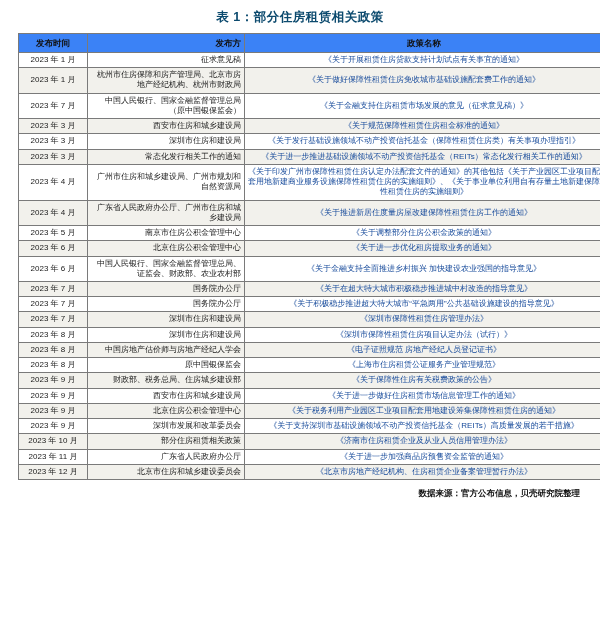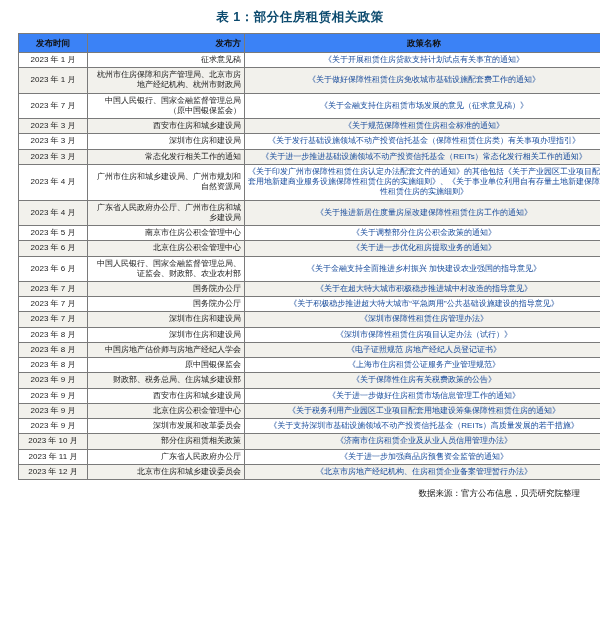--- a/index.html
+++ b/index.html
@@ -49,21 +49,21 @@
   .c-org{width:150px;text-align:right;}
   .c-pol{width:352px;text-align:center;}
   td.c-pol{color:#15499a;}
   tbody tr:nth-child(even) td{background:#f2f1ec;}
   tbody tr:nth-child(odd) td{background:#ffffff;}
   .src{
     text-align:right;
     font-size:8.5px;
     color:#111;
     padding:8px 2px 0 0;
-    font-weight:normal;
+    font-weight:bold;
   }
 </style>
 </head>
 <body>
 
 <div class="page">
 
   <div class="title">表 1：部分住房租赁相关政策</div>
 
   <table class="policy">

